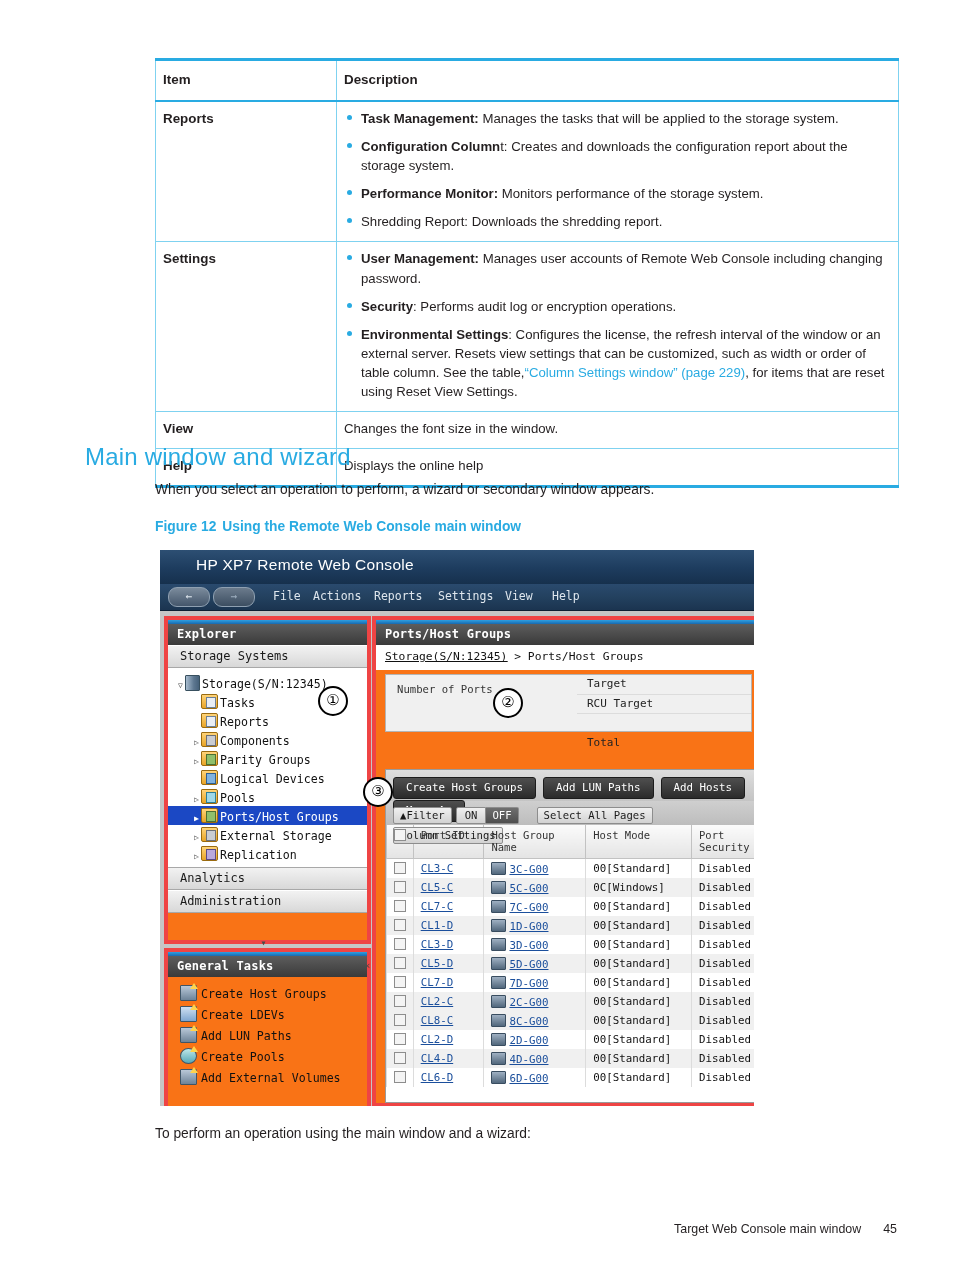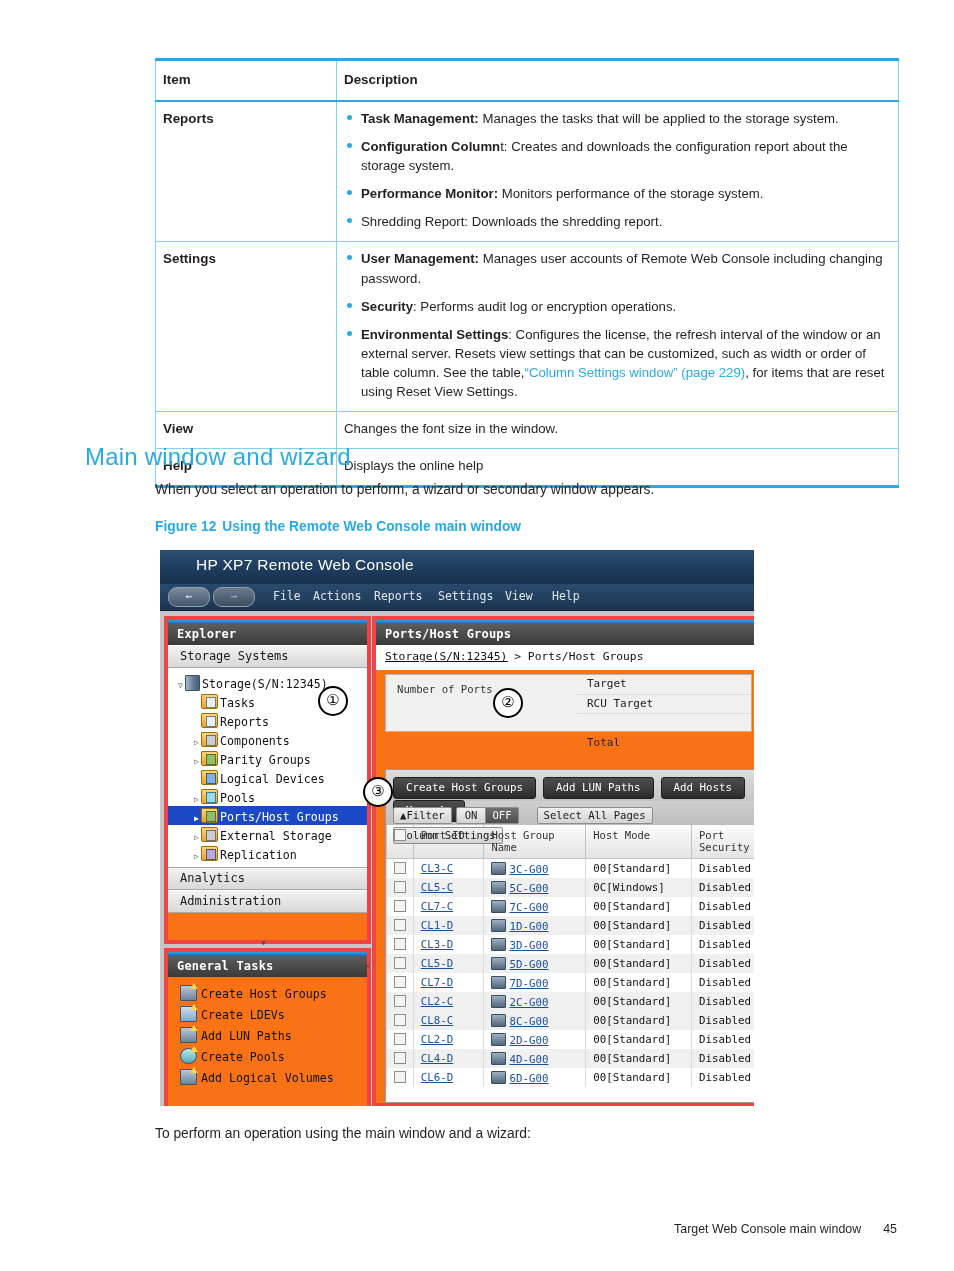--- a/index.html
+++ b/index.html
@@ -405,21 +405,21 @@
     <div class="collapse-chev" style="position:absolute;left:4px;top:326px;width:199px;">▾</div>
 
     <div class="panel" style="left:4px;top:337px;width:199px;height:155px;">
       <div class="panel-top-accent"></div>
       <div class="panel-hd">General Tasks</div>
       <div style="padding:7px 0 0 0;">
         <div class="gtask"><span class="ico-task"></span><span>Create Host Groups</span></div>
         <div class="gtask"><span class="ico-task cyl"></span><span>Create LDEVs</span></div>
         <div class="gtask"><span class="ico-task"></span><span>Add LUN Paths</span></div>
         <div class="gtask"><span class="ico-task pool"></span><span>Create Pools</span></div>
-        <div class="gtask"><span class="ico-task"></span><span>Add Logical Volumes</span></div>
+        <div class="gtask"><span class="ico-task"></span><span>Add External Volumes</span></div>
       </div>
     </div>
 
     <div class="side-handle" style="left:205px;top:348px;">‹</div>
 
     <div class="panel" style="left:212px;top:5px;right:-4px;bottom:0px;border-right:none;">
       <div class="panel-top-accent"></div>
       <div class="panel-hd">Ports/Host Groups</div>
 
       <div class="breadcrumb">

